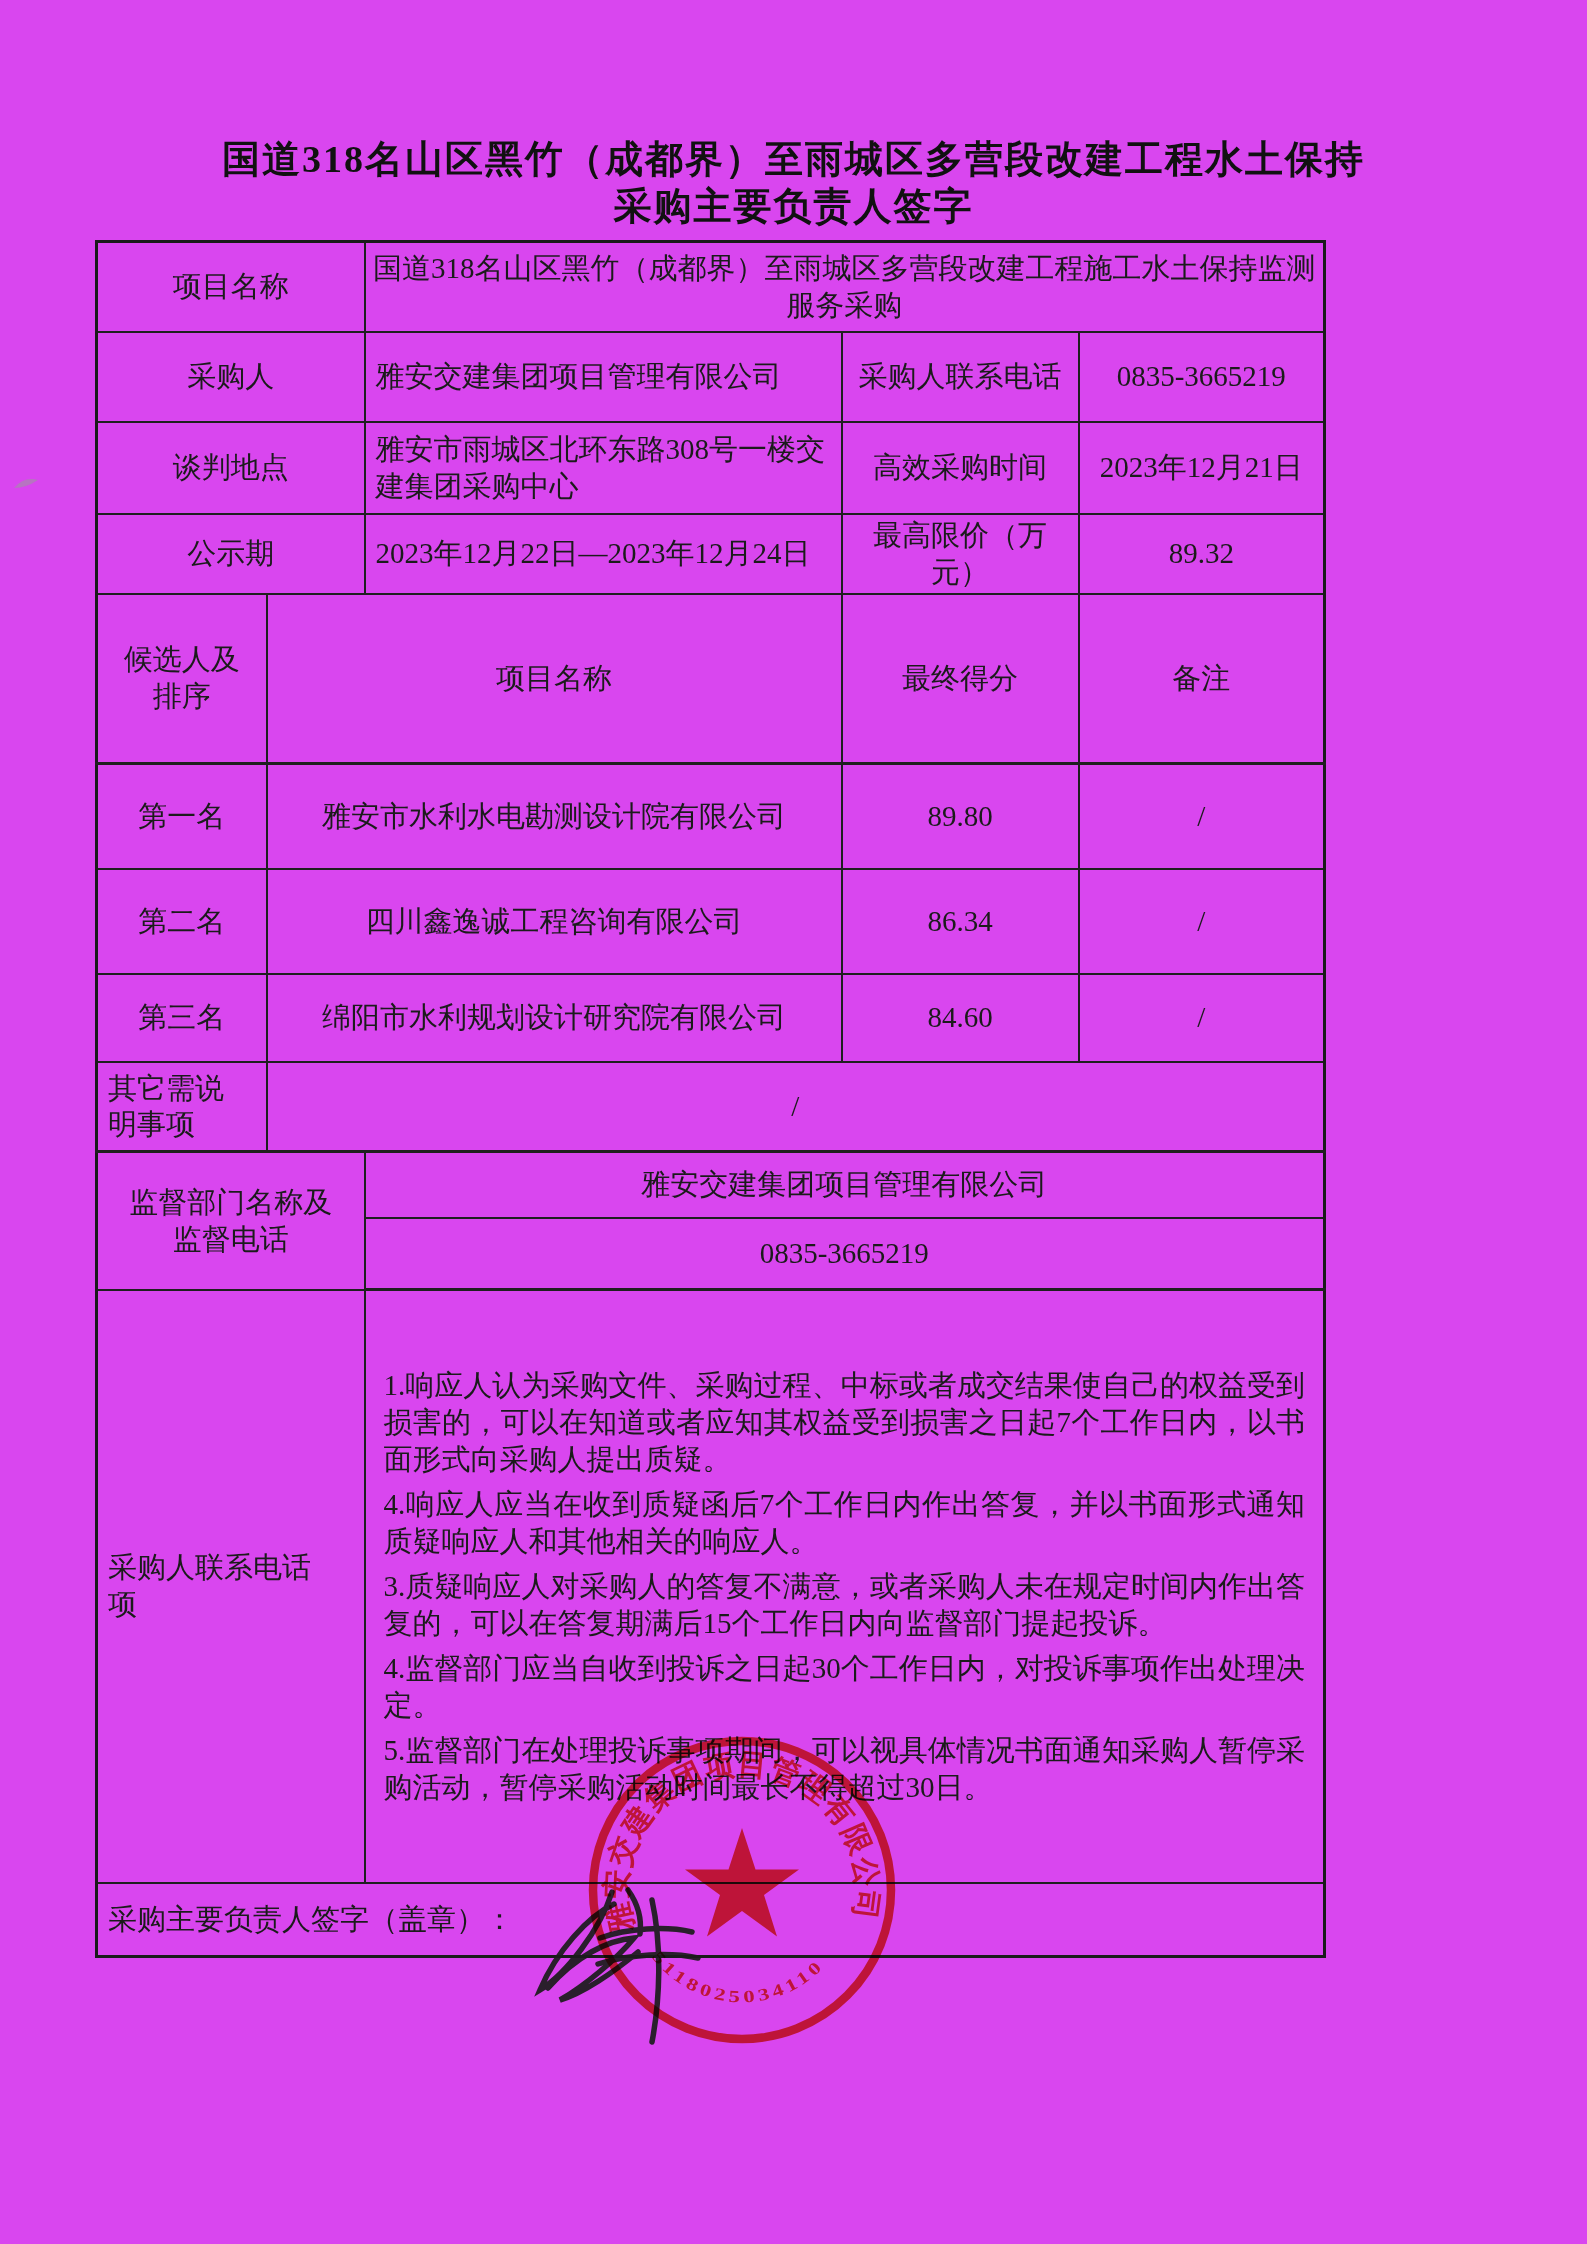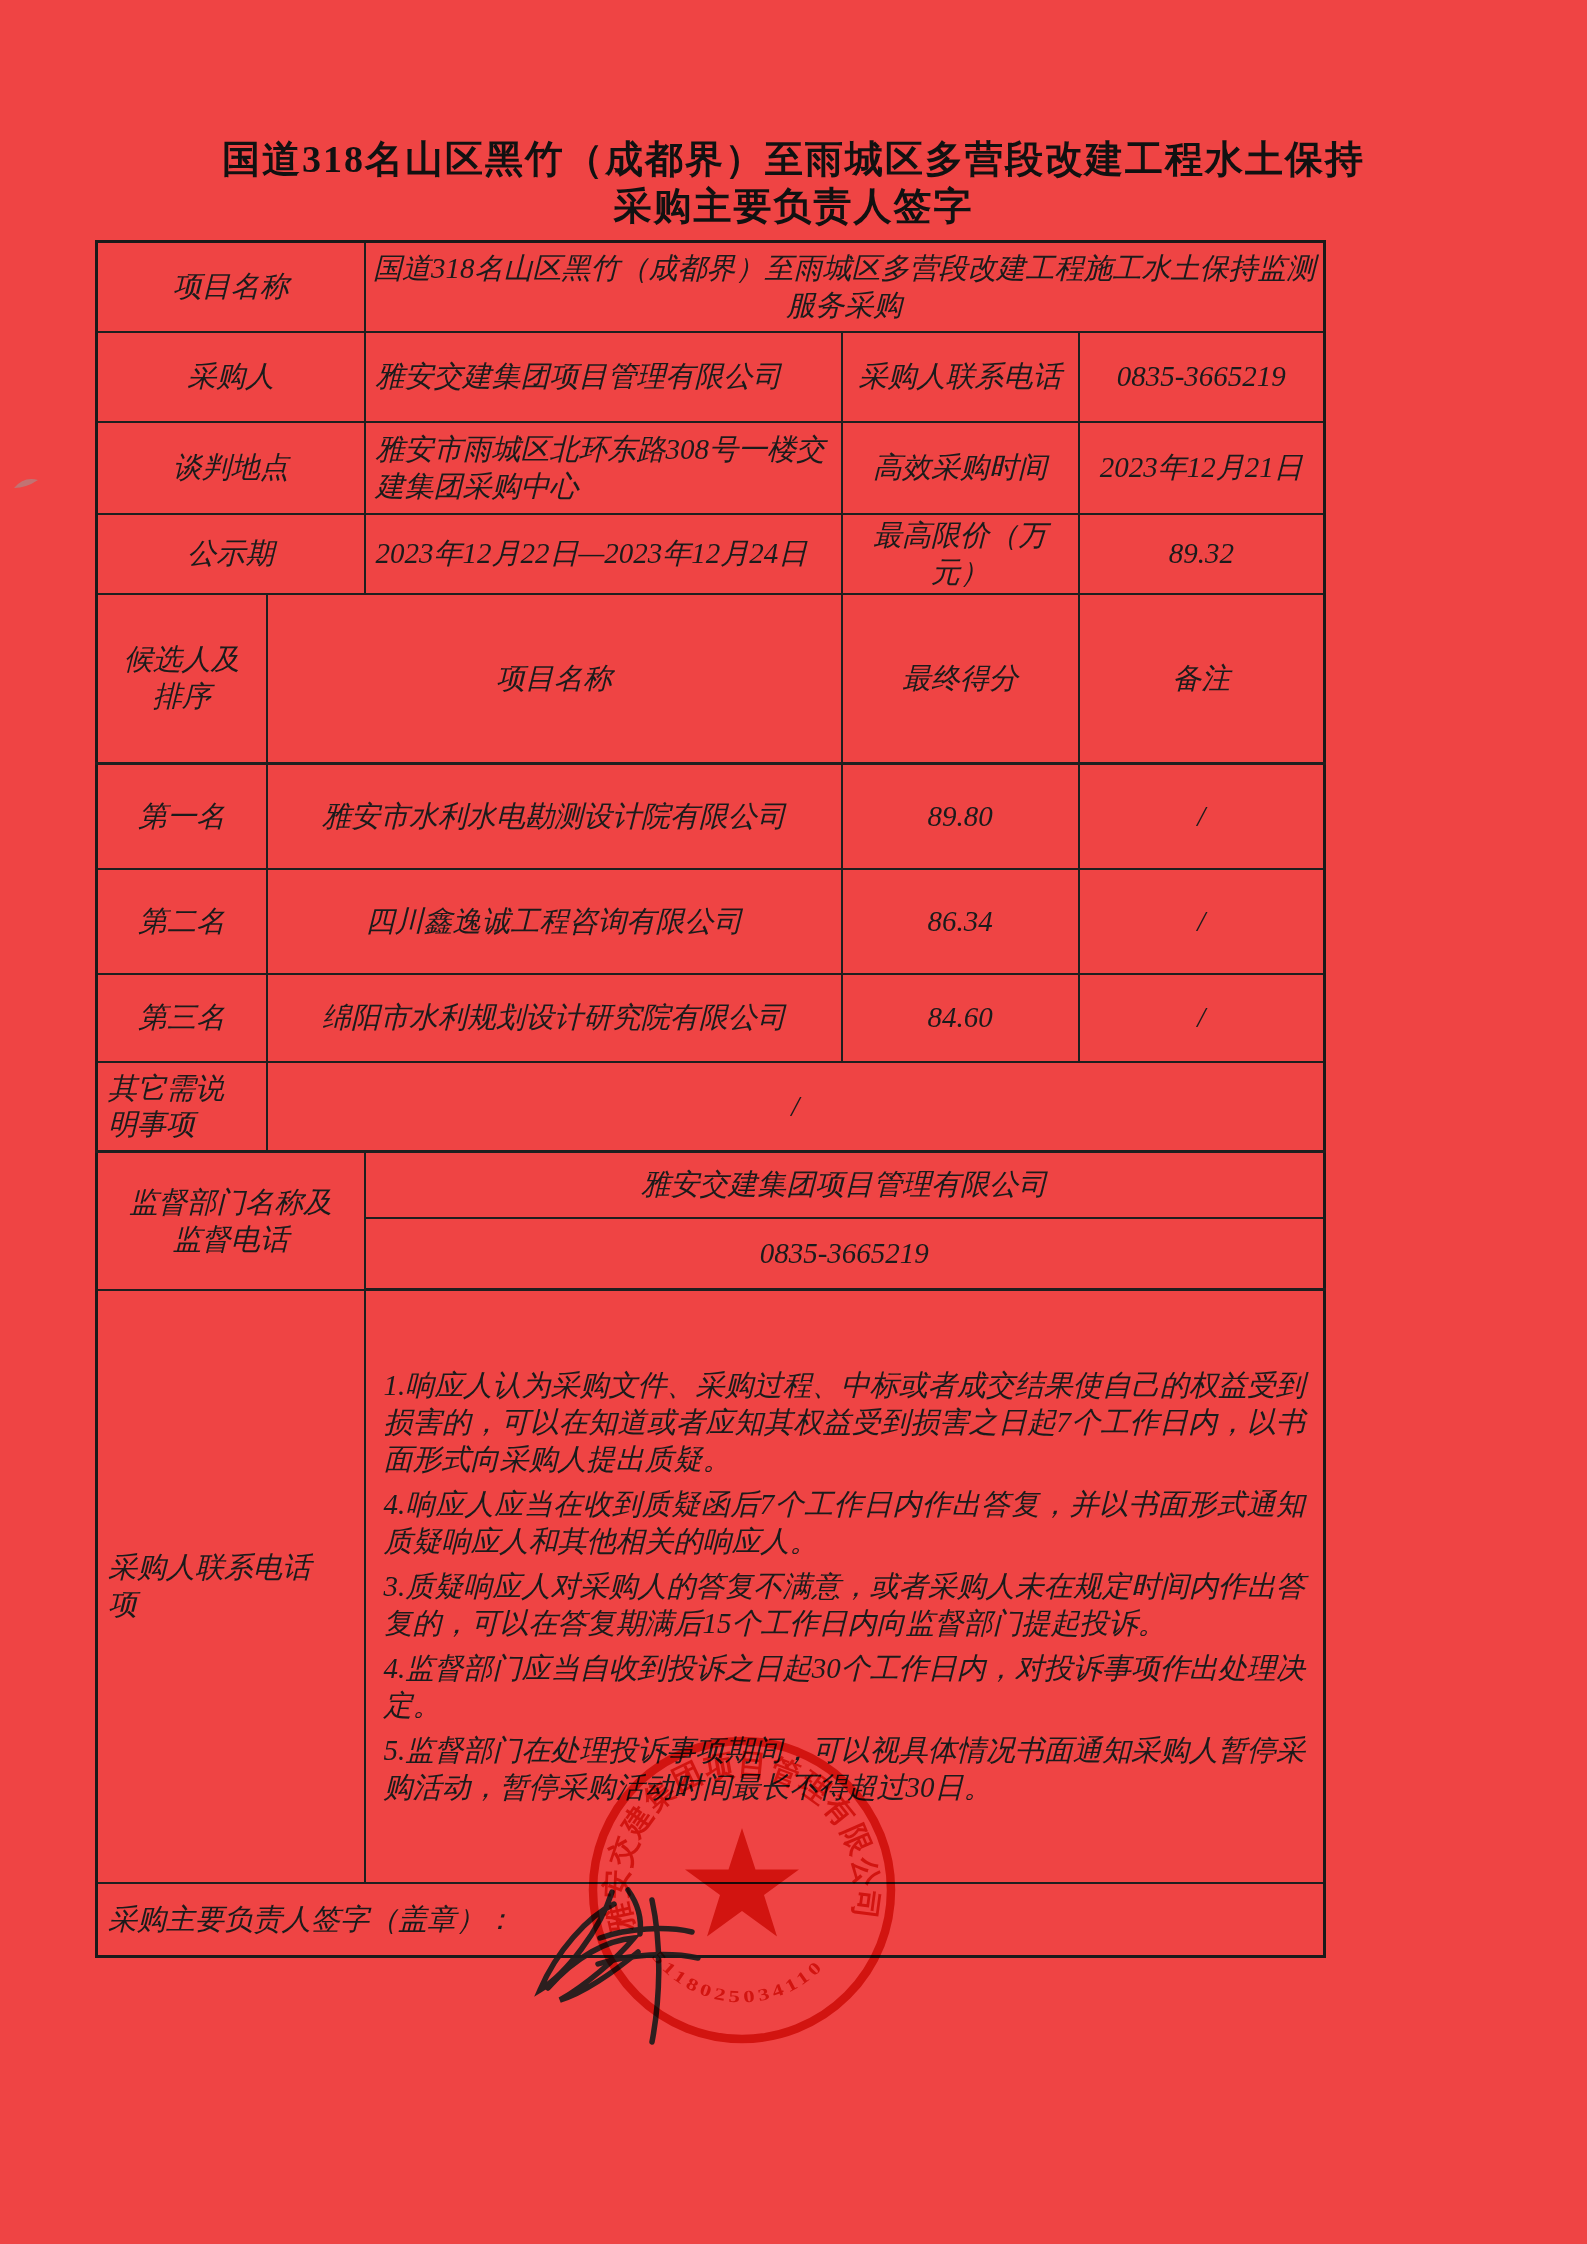--- a/index.html
+++ b/index.html
@@ -1,34 +1,33 @@
 <!DOCTYPE html>
 <html><head>
 <meta charset="utf-8">
 <style>
   html,body{margin:0;padding:0;background:#e8e8e8;}
   .page{
     position:relative;
     width:1587px;height:2244px;
     margin:0 auto;
-    background:#ef4444;
+    background:#d946ef;
     font-family:"Liberation Serif","DejaVu Serif",serif;
     color:#1b1b1b;
     overflow:hidden;
   }
   .doc-title{
     position:absolute;top:136px;left:0;width:100%;
     text-align:center;font-size:38px;font-weight:bold;
     line-height:47px;letter-spacing:2px;color:#111;
   }
   table.main{
     position:absolute;left:95px;top:240px;width:1228px;
     border-collapse:collapse;table-layout:fixed;
     background:transparent;
-    font-style:italic;
   }
   table.main td{
     border:2px solid #1f1f1f;
     font-size:29px;line-height:37px;
     vertical-align:middle;
     padding:2px 6px;
     overflow:hidden;
   }
   table.main{border:3px solid #1a1a1a;}
   .center{text-align:center;}

